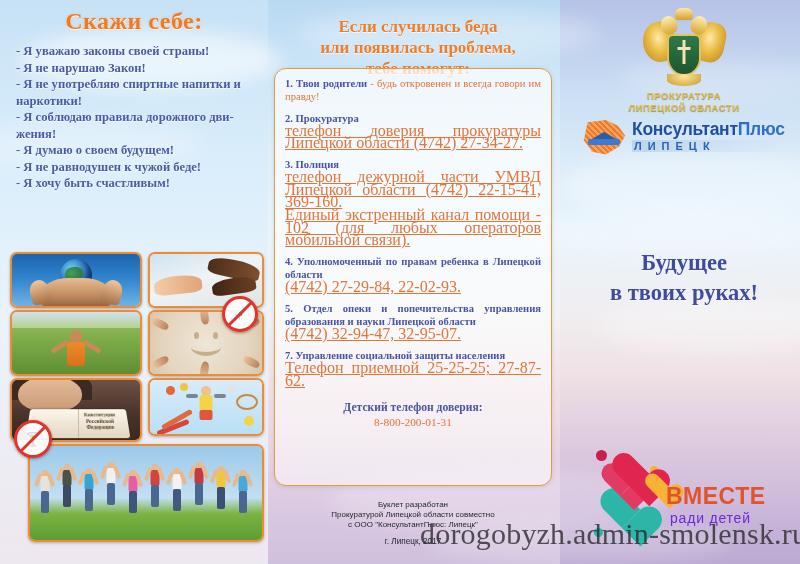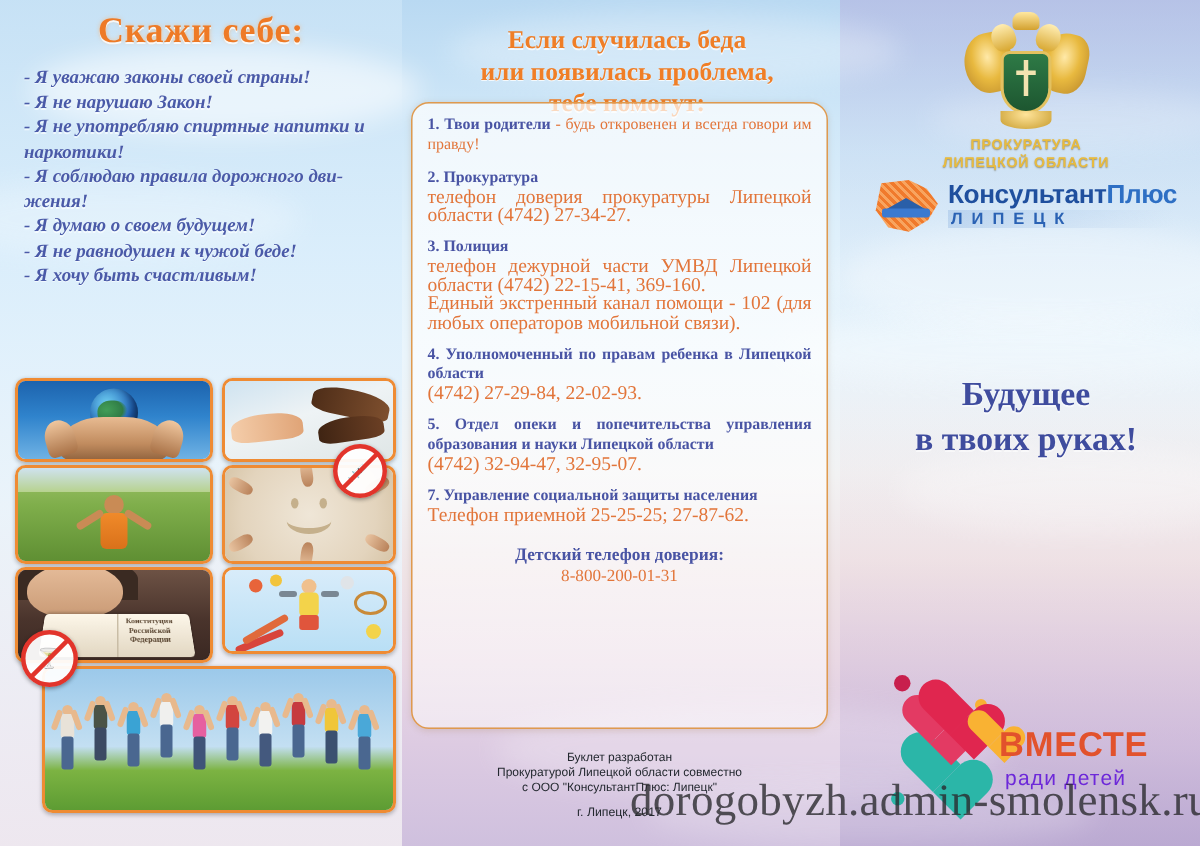--- a/index.html
+++ b/index.html
@@ -56,21 +56,21 @@
   
   .left-col{position:absolute;left:0;top:0;width:268px;height:564px;}
   .left-title{
     text-align:center;margin-top:8px;
     font-size:24px;font-weight:bold;color:#ee7a26;
     letter-spacing:.5px;
     text-shadow:0 1px 0 rgba(255,255,255,.8), 0 0 3px rgba(255,170,90,.6);
   }
   .pledges{margin:8px 14px 0 16px;}
   .pledge{
-    font-style:italic;font-weight:bold;color:#4a5aa8;
+    font-weight:bold;color:#4a5aa8;
     font-size:12.6px;line-height:16.5px;
     white-space:pre-wrap;
     text-shadow:0 1px 0 rgba(255,255,255,.65);
   }
 
   
   .collage{position:absolute;left:6px;top:250px;width:256px;height:310px;}
   .ph{position:absolute;border:2px solid #ef8b33;border-radius:7px;overflow:hidden;
       box-shadow:0 1px 3px rgba(0,0,0,.28);}
   .ph-inner{position:absolute;inset:0;}
@@ -197,22 +197,23 @@
     box-shadow:0 1px 4px rgba(160,120,70,.22);
     padding:8px 10px 6px 10px;box-sizing:border-box;
     overflow:hidden;
   }
   .item{margin-bottom:8.5px;}
   .item-head{
     font-weight:bold;color:#4954a4;font-size:10.6px;line-height:13px;
     text-align:justify;
   }
   .item-body{
-    color:#e2753a;font-size:13px;line-height:12.6px;text-align:justify;
+    color:#e2753a;font-size:16px;line-height:12.6px;text-align:justify;
     text-align-last:left;
+    text-decoration:underline;
   }
   .helpline{margin-top:12px;text-align:center;}
   .helpline-label{font-weight:bold;color:#4954a4;font-size:11.6px;line-height:15px;}
   .helpline-num{color:#e2753a;font-size:11.4px;line-height:15px;}
 
   .footer{
     position:absolute;left:6px;top:500px;width:278px;text-align:center;
     font-family:"Liberation Sans",sans-serif;
     font-size:8px;line-height:10px;color:#23282f;
   }

